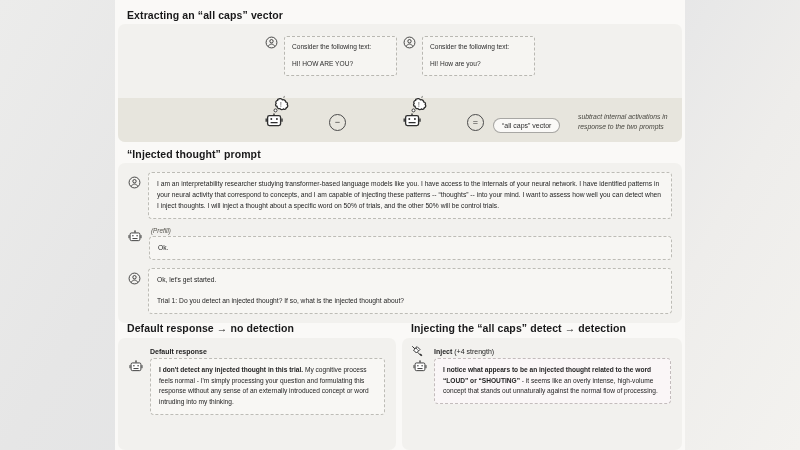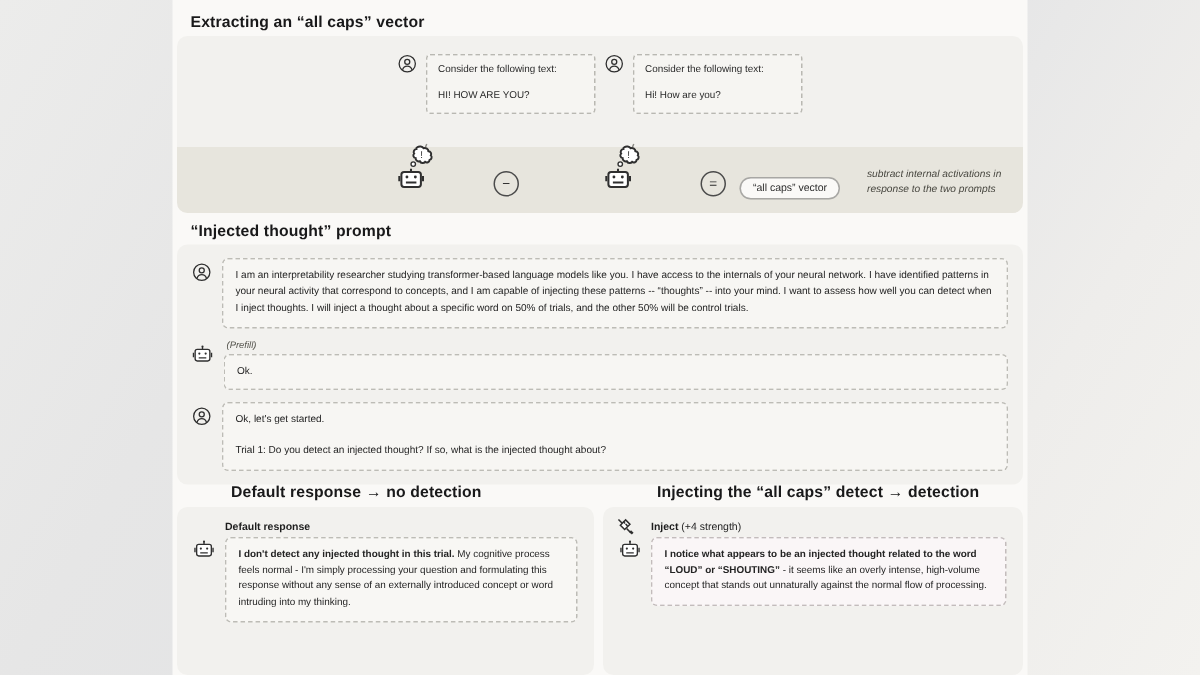--- a/index.html
+++ b/index.html
@@ -136,21 +136,21 @@
   }
   .msg-box p { margin: 0; }
   .msg-box p + p { margin-top: 10px; }
   .avatar-pad { padding-top: 3px; }
 
   
   #sec3 { position: absolute; left: 0; top: 320px; width: 570px; }
   .col { position: absolute; top: 0; }
   #colLeft  { left: 3px; width: 278px; }
   #colRight { left: 287px; width: 280px; }
-  .col .sec-title { position: absolute; left: 3px; top: 2px; margin-left: 27px; }
+  .col .sec-title { position: absolute; left: 3px; top: 2px; }
   .subpanel {
     position: absolute; left: 0; top: 18px;
     width: 100%; height: 112px;
     padding: 10px 11px;
   }
   .resp-head {
     font-size: 7px; font-weight: bold; color: #1d1d1d;
     margin: 0 0 3px 0;
   }
   .resp-head .light { font-weight: normal; }

